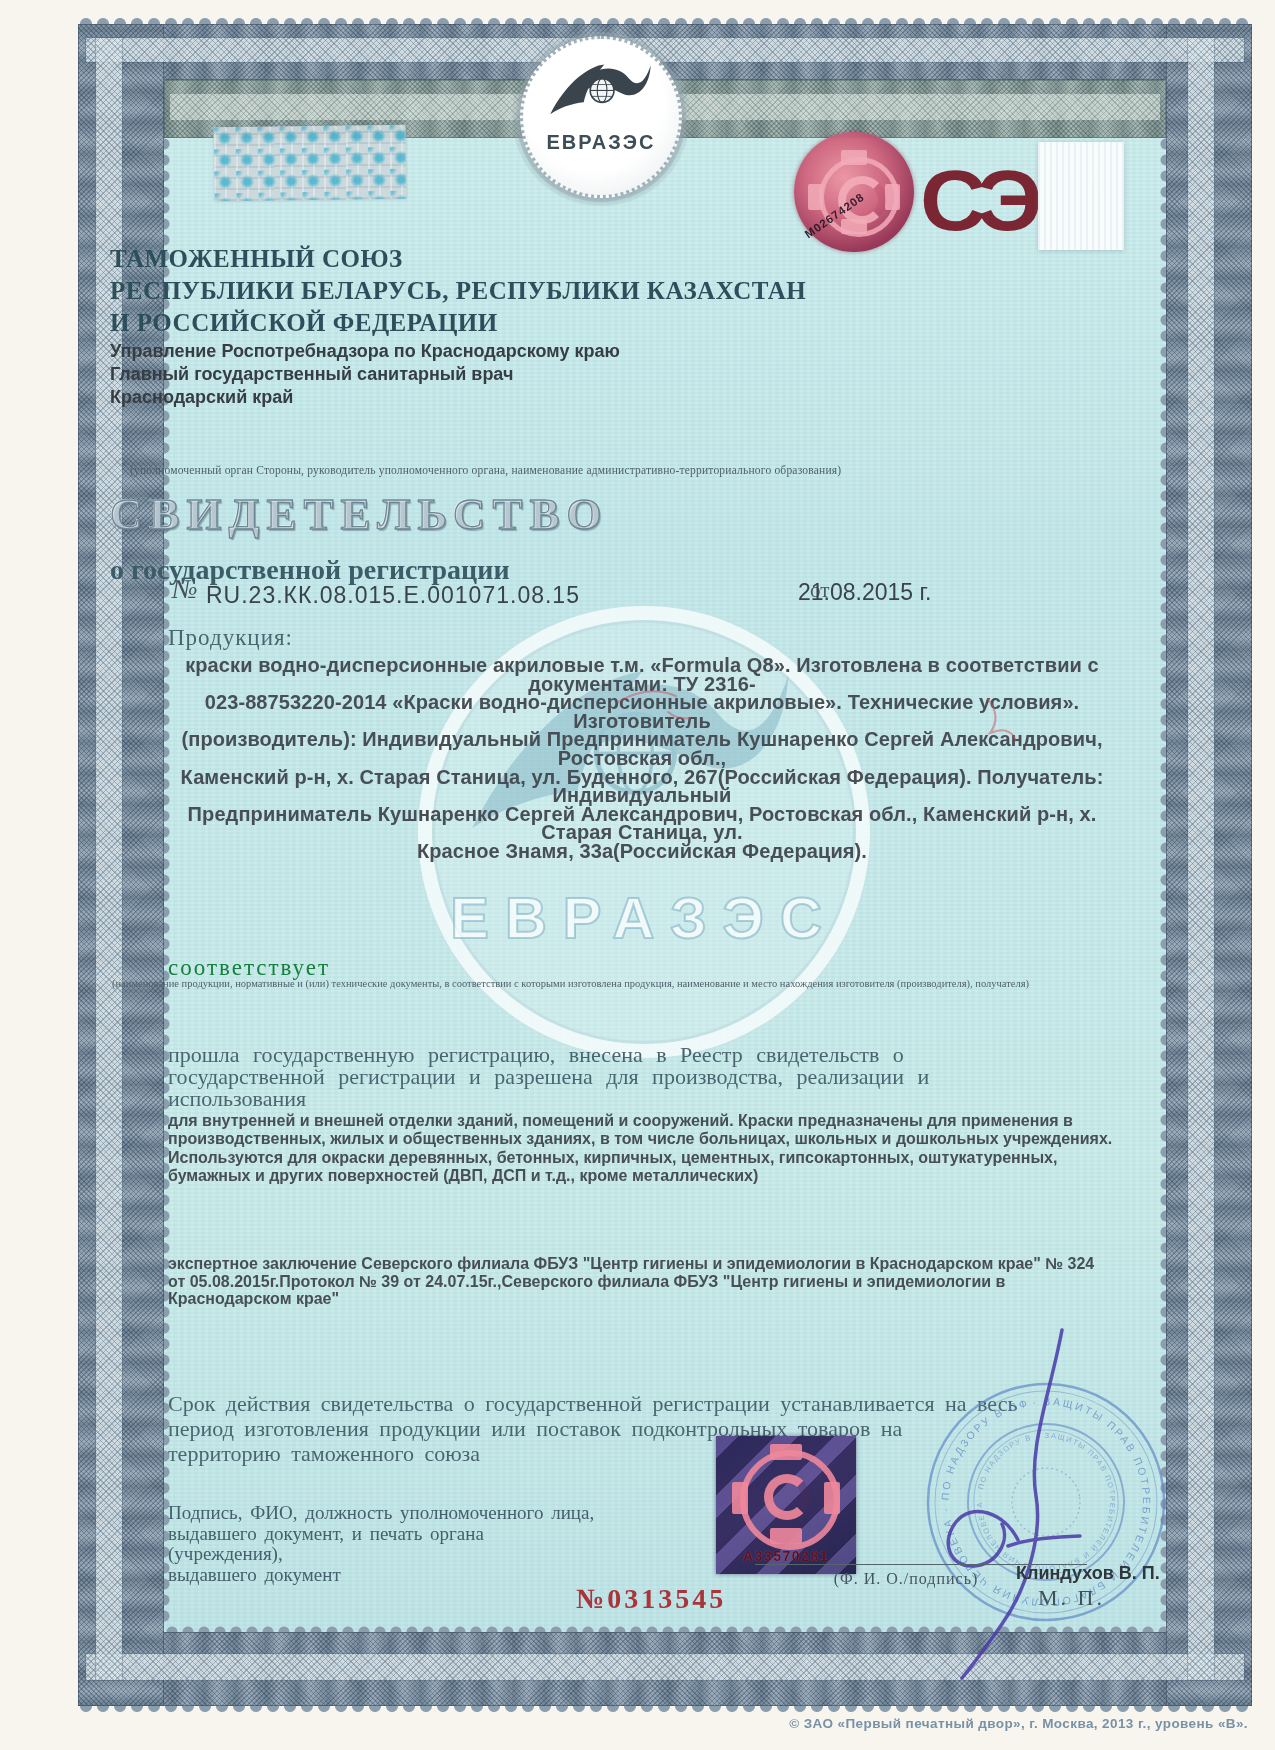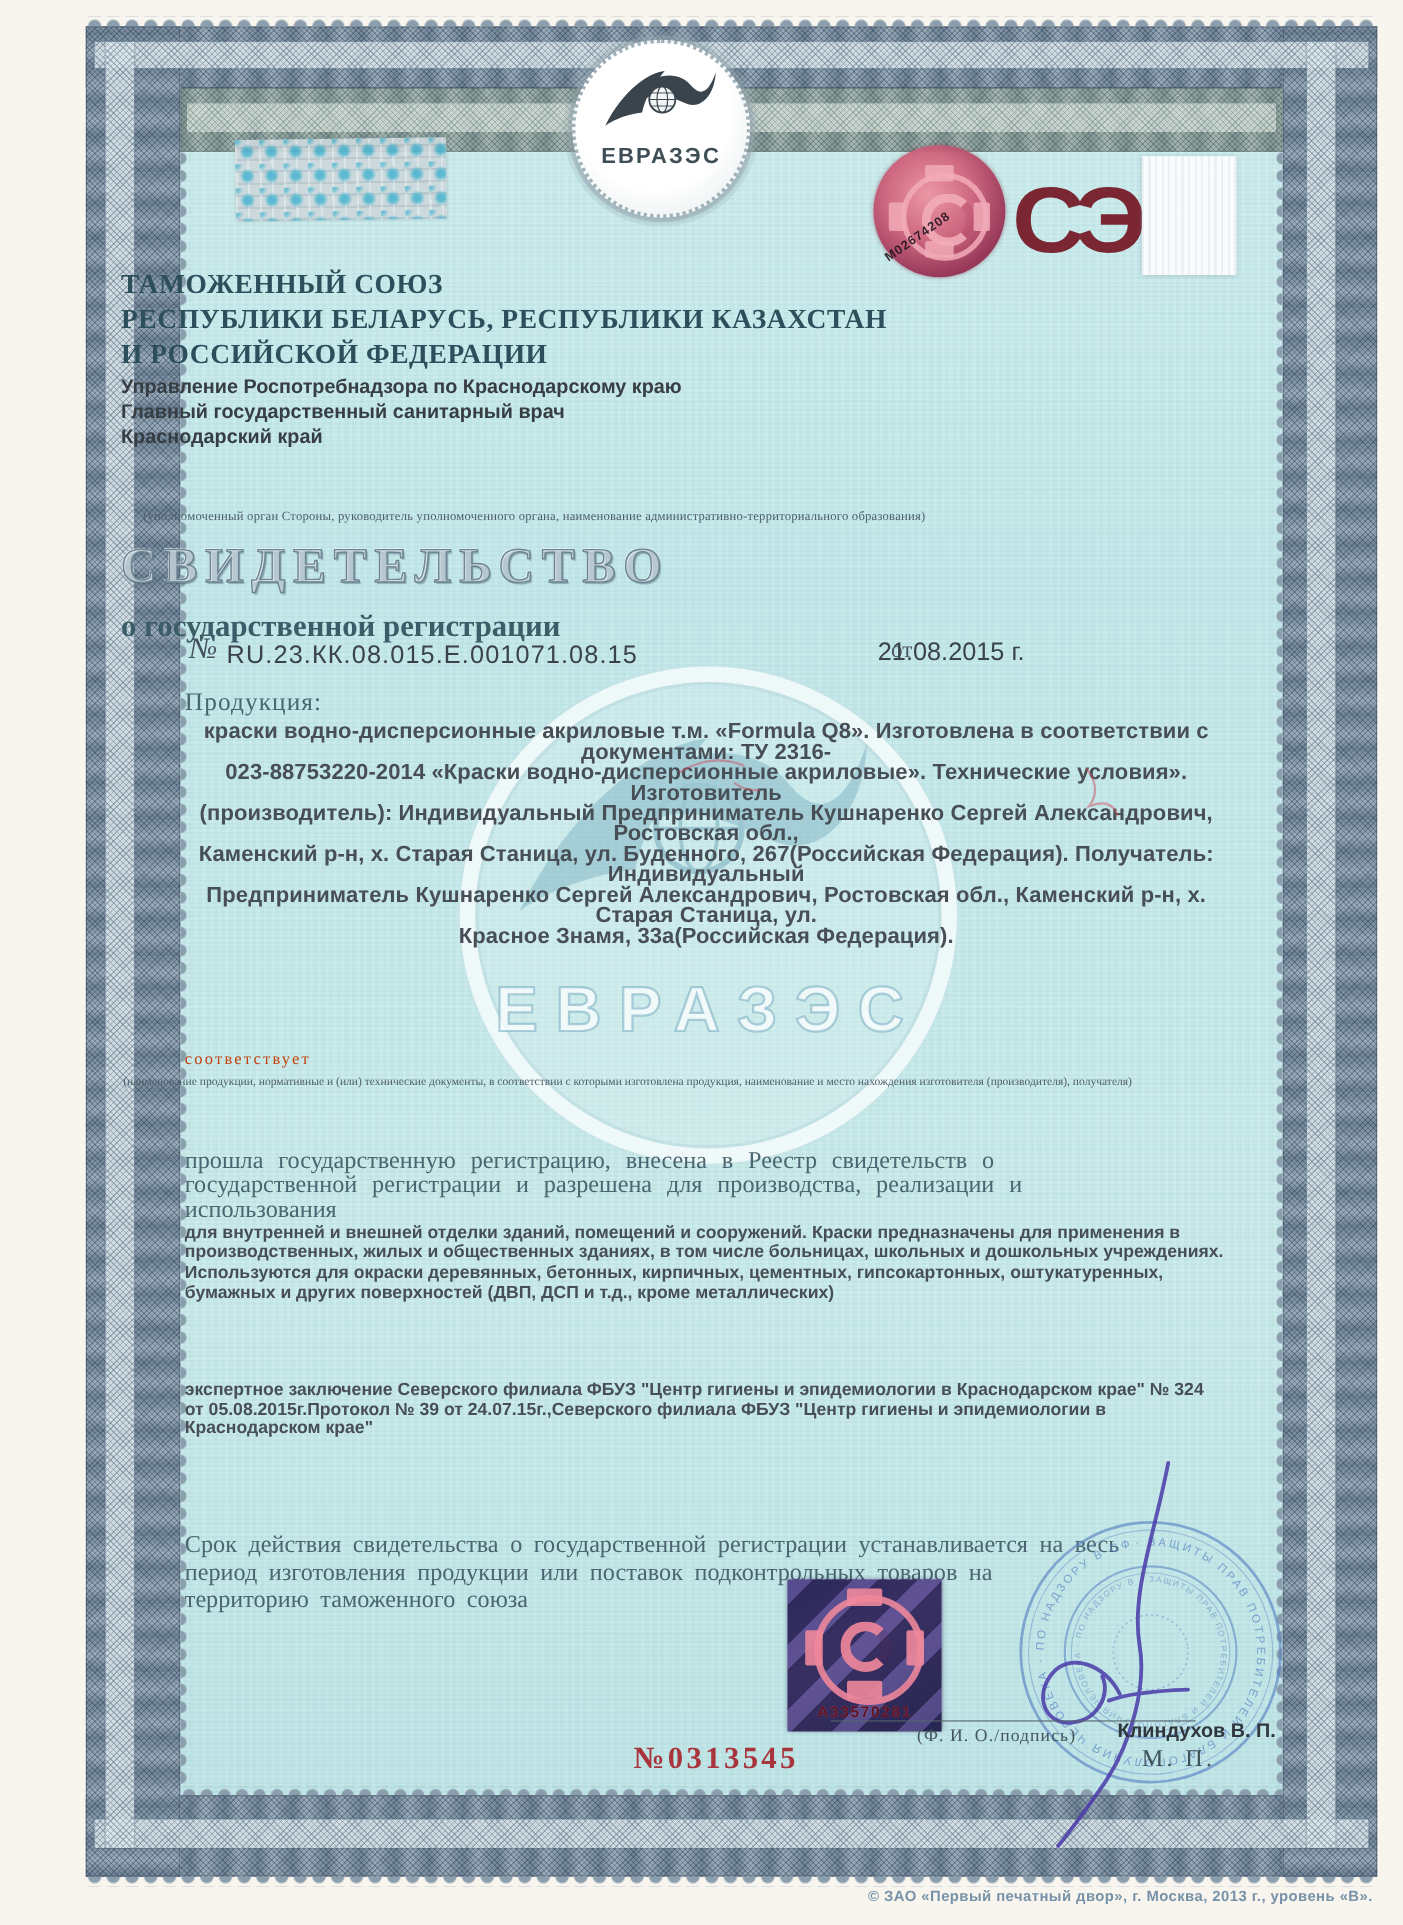--- a/index.html
+++ b/index.html
@@ -122,21 +122,21 @@
   .no-val{left:206px;top:582px;font-family:"Liberation Sans",sans-serif;font-size:23px;letter-spacing:1px;color:#3a424b;}
   .date-label{left:762px;top:578px;font-size:21px;color:#48586200;color:#485862;margin-left:48px;}
   .date-val{left:798px;top:579px;font-family:"Liberation Sans",sans-serif;font-size:23px;color:#3a424b;}
 
   .pre{white-space:pre-line;}
   .sans-body{font-family:"Liberation Sans",sans-serif;font-weight:700;color:#474e55;}
 
   .prod-label{left:168px;top:625px;font-size:23px;letter-spacing:1px;color:#48666f;}
   .prod-text{left:168px;top:656px;width:948px;font-size:20px;line-height:18.6px;letter-spacing:.1px;text-align:center;}
   .cap2{left:112px;top:938px;width:1056px;font-size:10.5px;color:#50616c;}
-  .conf-lead{left:168px;top:955px;font-size:15px;letter-spacing:2px;color:#c2410c;}
+  .conf-lead{left:168px;top:955px;font-size:23px;letter-spacing:2px;color:#15803d;}
   .conf-text{left:168px;top:981px;width:930px;font-size:17px;line-height:18.5px;}
   .reg-text{left:168px;top:1044px;width:956px;font-size:22px;line-height:21.8px;color:#4a6570;word-spacing:8px;}
   .usage-text{left:168px;top:1112px;width:952px;font-size:16px;line-height:18.3px;}
   .basis-text{left:168px;top:1184px;width:956px;font-size:22px;line-height:21.8px;color:#4a6570;word-spacing:7px;}
   .docs-text{left:168px;top:1255px;width:950px;font-size:16px;line-height:17.6px;}
   .valid-text{left:168px;top:1391px;width:964px;font-size:22px;line-height:25px;color:#4a6570;word-spacing:5px;}
   .sig-caption{left:168px;top:1503px;width:430px;font-size:19px;line-height:20.5px;color:#44606c;word-spacing:3px;}
   .signer{left:1016px;top:1527px;font-family:"Liberation Sans",sans-serif;font-weight:700;font-size:18px;color:#2f363c;margin-top:36px;}
   .sig-line{left:755px;top:1564px;width:332px;border-top:1.5px solid #55656e;height:0;}
   .sig-field{left:778px;top:1570px;width:256px;text-align:center;font-size:16px;color:#45555f;letter-spacing:1px;}
@@ -274,20 +274,23 @@
 бумажных и других поверхностей (ДВП, ДСП и т.д., кроме металлических)</div>
 
   <div class="abs docs-text sans-body pre">экспертное заключение Северского филиала ФБУЗ "Центр гигиены и эпидемиологии в Краснодарском крае" № 324
 от 05.08.2015г.Протокол № 39 от 24.07.15г.,Северского филиала ФБУЗ "Центр гигиены и эпидемиологии в
 Краснодарском крае"</div>
 
   <div class="abs valid-text pre">Срок действия свидетельства о государственной регистрации устанавливается на весь
 период изготовления продукции или поставок подконтрольных товаров на
 территорию таможенного союза</div>
 
+  <div class="abs sig-caption pre">Подпись, ФИО, должность уполномоченного лица,
+выдавшего документ, и печать органа (учреждения),
+выдавшего документ</div>
 
   <div class="abs sticker">
     <div class="abs stk-ring"></div>
     <div class="stk-tab st-n"></div>
     <div class="stk-tab st-s"></div>
     <div class="stk-tab st-w"></div>
     <div class="stk-tab st-e"></div>
     <div class="abs stk-core"></div>
     <div class="abs stk-serial">А33570281</div>
   </div>

